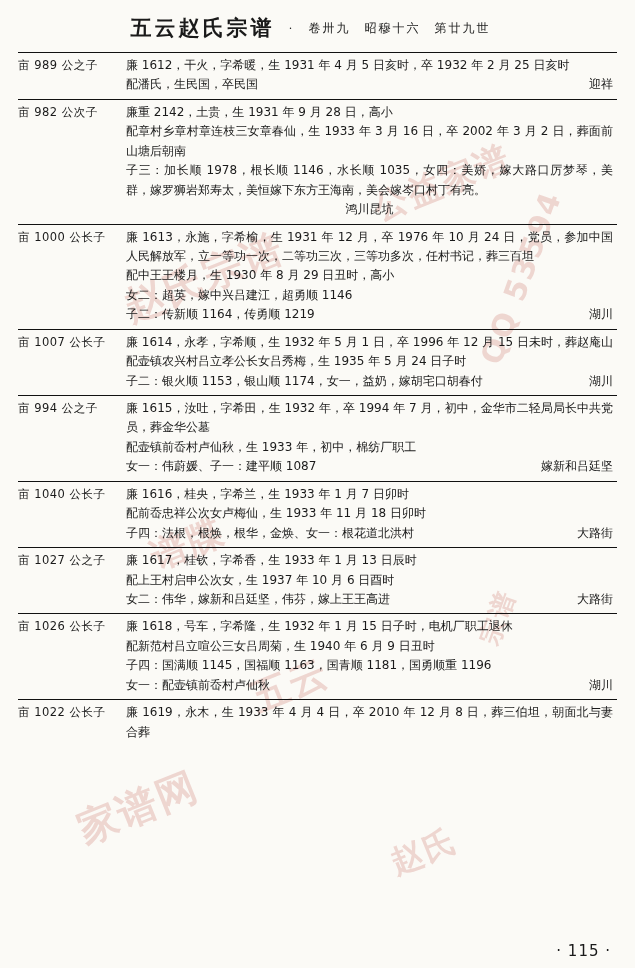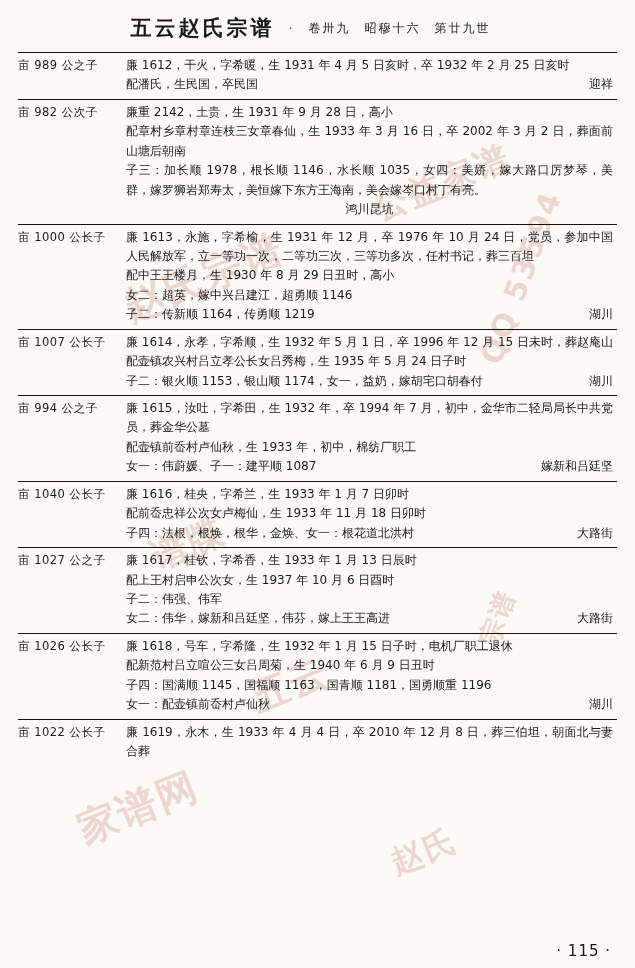--- a/index.html
+++ b/index.html
@@ -178,21 +178,20 @@
       </div>
     </div>
   </div>
 
   <div class="entry">
     <div class="row">
       <div class="gutter">亩 1027 公之子</div>
       <div class="body">
         <span class="text">廉 1617，桂钦，字希香，生 1933 年 1 月 13 日辰时</span>
         <span class="text">配上王村启申公次女，生 1937 年 10 月 6 日酉时</span>
-        <span class="text">子二：伟强、伟军</span>
         <span class="text"><span class="tail-inline">大路街</span><span>女二：伟华，嫁新和吕廷坚，伟芬，嫁上王王高进</span></span>
       </div>
     </div>
   </div>
 
   <div class="entry">
     <div class="row">
       <div class="gutter">亩 1026 公长子</div>
       <div class="body">
         <span class="text">廉 1618，号车，字希隆，生 1932 年 1 月 15 日子时，电机厂职工退休</span>

